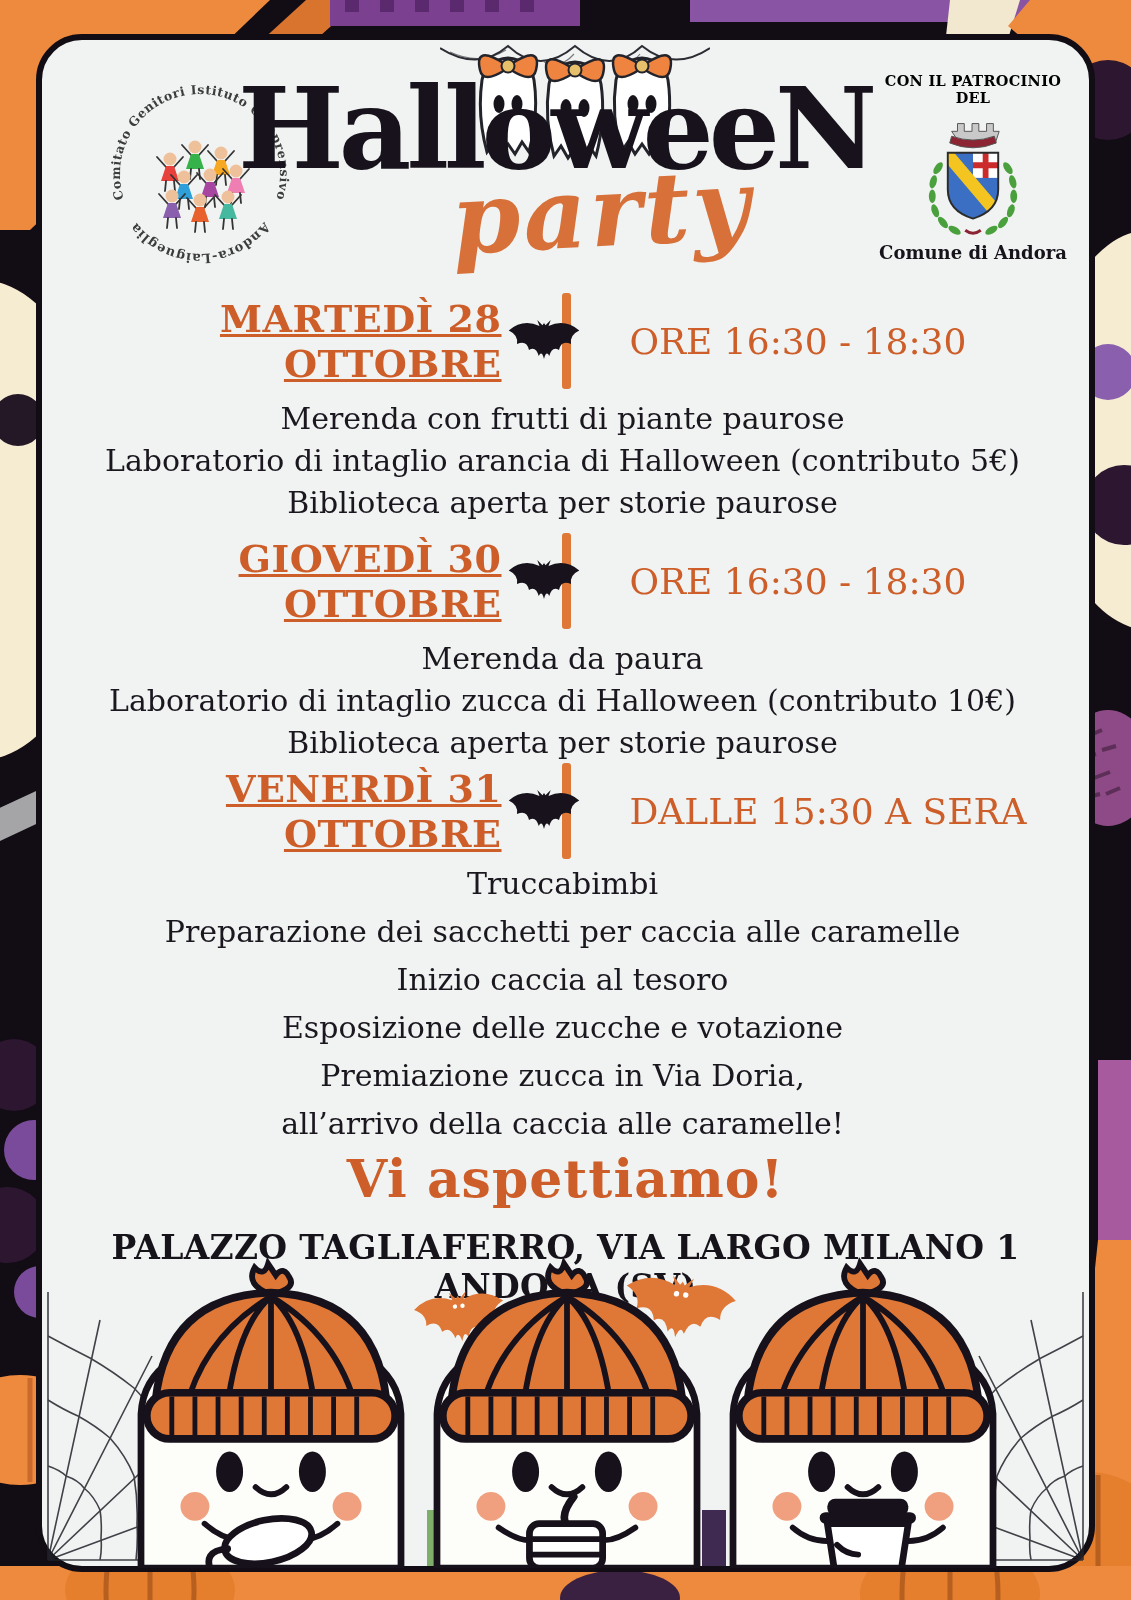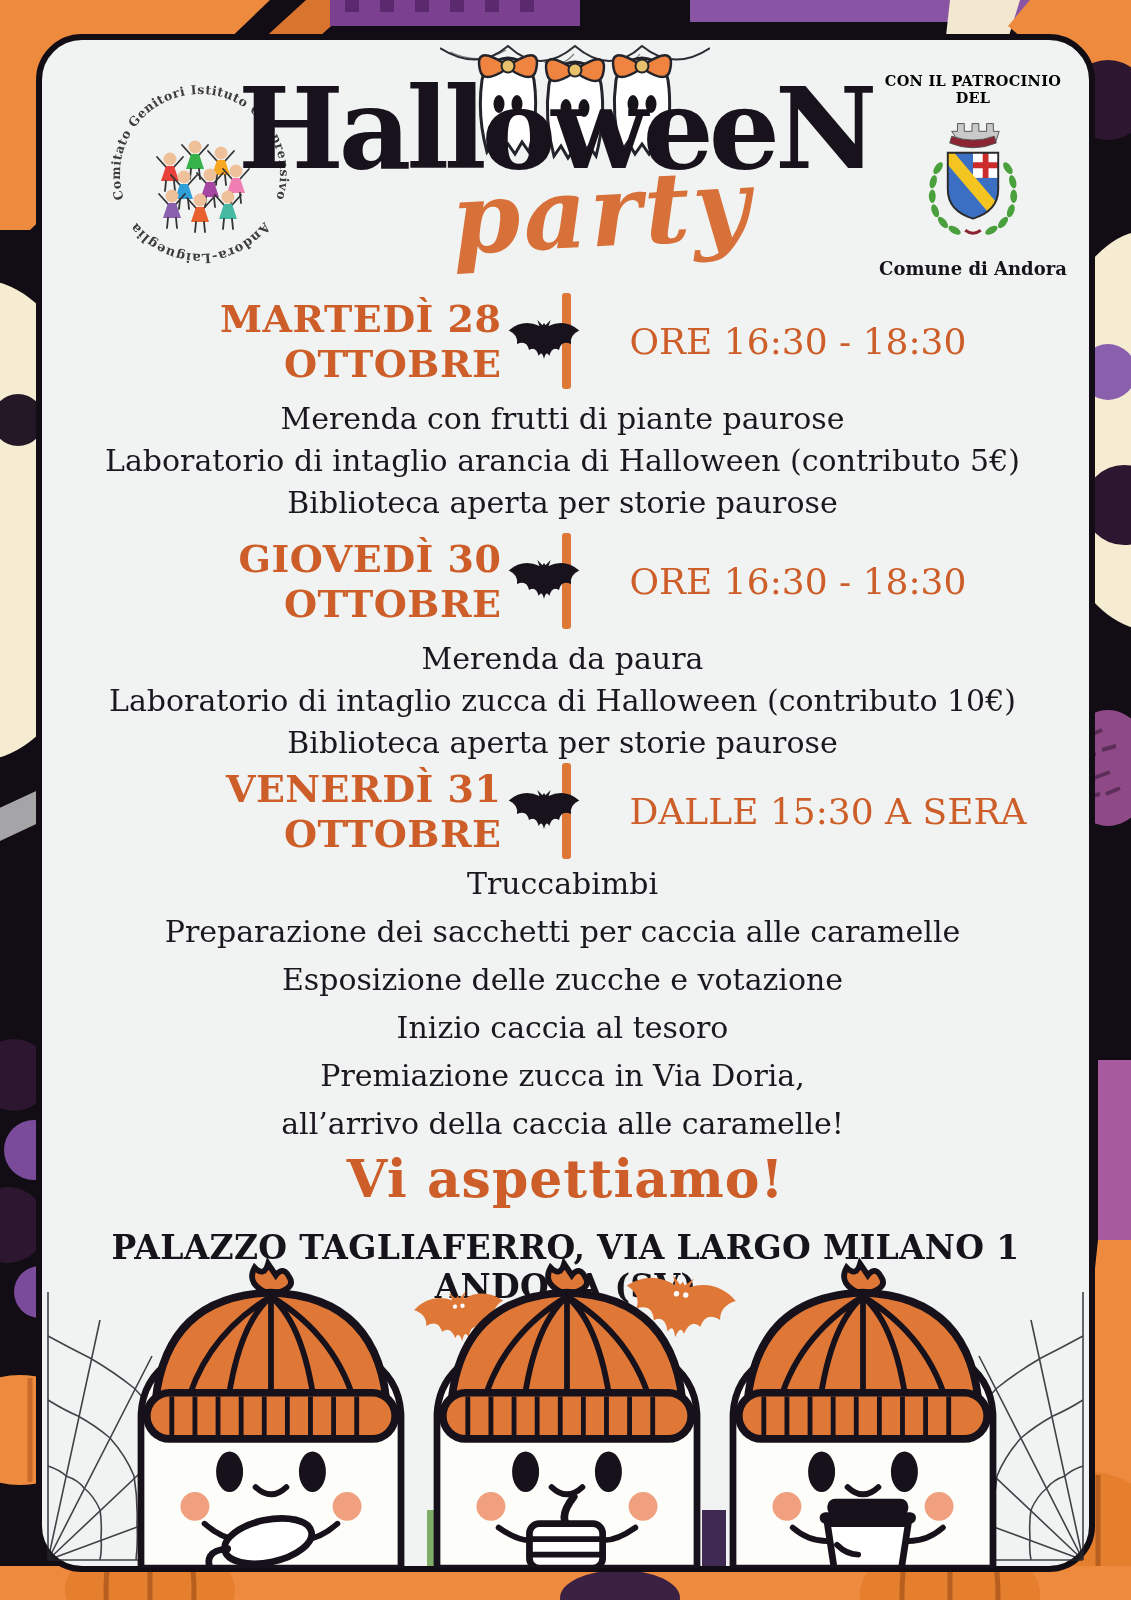--- a/index.html
+++ b/index.html
@@ -14,28 +14,28 @@
   
   .logo{position:absolute;left:58px;top:34px;width:200px;height:200px;}
   .page-title{position:absolute;left:196px;top:30px;width:700px;text-align:left;
         font-size:112px;font-weight:bold;color:#17121b;letter-spacing:-5px;line-height:1.05;}
   .page-subtitle{position:absolute;left:300px;top:114px;width:520px;text-align:center;
         font-size:98px;font-style:italic;font-weight:bold;color:#d8703a;
         transform:rotate(-3deg);letter-spacing:3px;}
   .patronage{position:absolute;left:826px;top:32px;width:210px;text-align:center;}
   .pat-label{font-size:14.5px;font-weight:bold;color:#000000;letter-spacing:.3px;}
   .coa{width:118px;height:128px;margin:4px auto 0;}
-  .pat-name{font-size:18px;font-weight:bold;color:#17131b;margin-top:16px;}
+  .pat-name{font-size:18px;font-weight:bold;color:#17131b;margin-top:0px;}
 
   
   .sec-head{position:absolute;left:54px;right:54px;height:96px;display:grid;
             grid-template-columns:1fr 96px 1fr;column-gap:16px;align-items:center;}
   .sh1{top:253px}.sh2{top:493px}.sh3{top:723px}
   .event-day{justify-self:end;text-align:right;font-weight:bold;font-size:38px;
-             color:#cd5e29;letter-spacing:.5px;}
+             color:#cd5e29;letter-spacing:.5px;text-decoration:underline;}
   .event-time{justify-self:start;text-align:left;font-weight:normal;font-size:36px;
              color:#cd5e29;letter-spacing:0;}
   .divider{position:relative;width:96px;height:96px;}
   .divider .bar{position:absolute;left:44px;top:0;width:9px;height:96px;
              background:#df7737;border-radius:3px;}
   .divider svg{position:absolute;left:-12px;top:24px;}
 
   .lines{position:absolute;left:20px;right:26px;text-align:center;color:#1b171f;
          font-size:30px;}
   .ln1{top:358px;line-height:42px}
@@ -326,22 +326,22 @@
         <span class="bar"></span>
         <svg viewBox="0 0 100 64" width="76" height="48">
             <use href="#bat" fill="#17121b"></use>
           </svg>
       </div>
       <div class="event-time">DALLE 15:30 A SERA</div>
     </div>
     <div class="lines ln3">
       <div>Truccabimbi</div>
       <div>Preparazione dei sacchetti per caccia alle caramelle</div>
+      <div>Inizio caccia al tesoro</div>
       <div>Esposizione delle zucche e votazione</div>
-      <div>Inizio caccia al tesoro</div>
       <div>Premiazione zucca in Via Doria,</div>
       <div>all’arrivo della caccia alle caramelle!</div>
     </div>
 
     <div class="cta">Vi aspettiamo!</div>
     <div class="address">PALAZZO TAGLIAFERRO, VIA LARGO MILANO 1 ANDORA (SV)</div>
 
     <svg class="bat-deco1" viewBox="0 0 100 64" width="96" height="61">
       <use href="#bat" fill="#df7737"></use>
         <circle cx="46" cy="19" r="2.3" fill="#fff"></circle>

